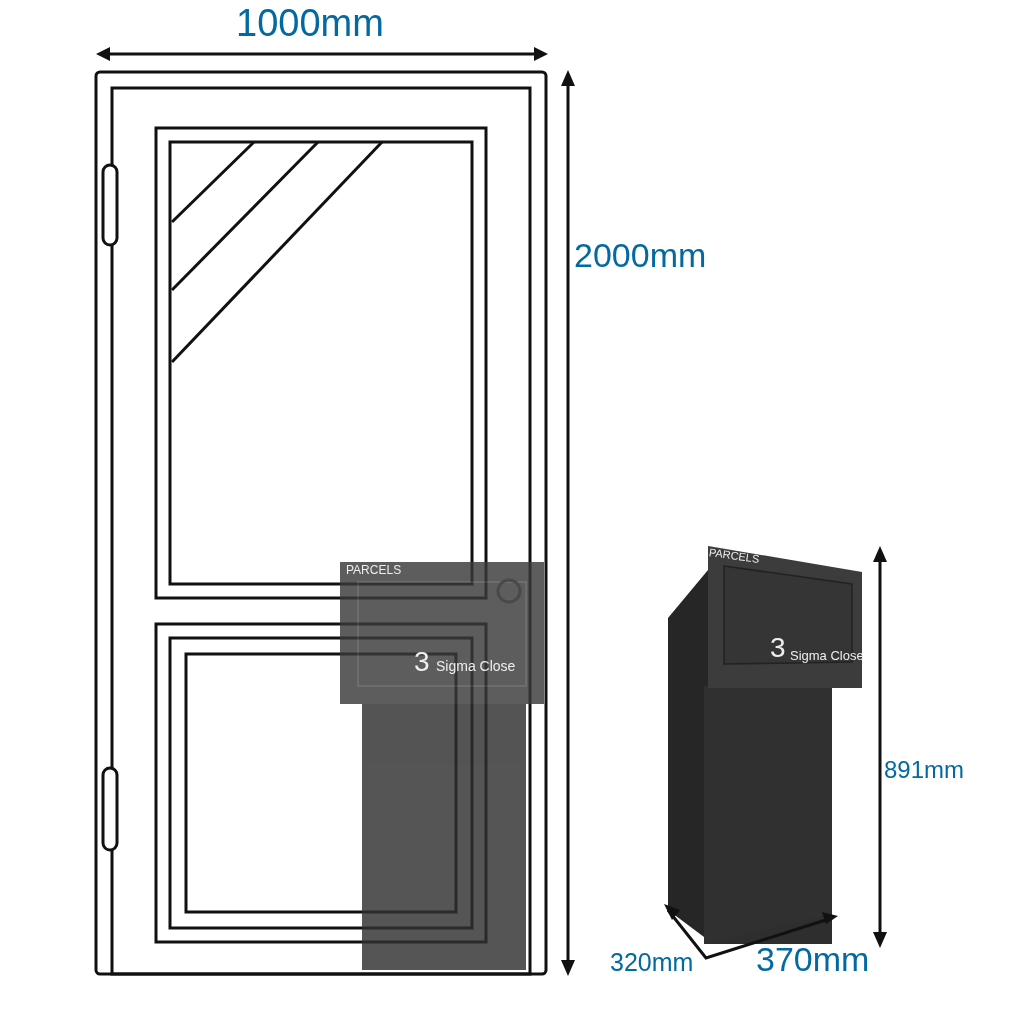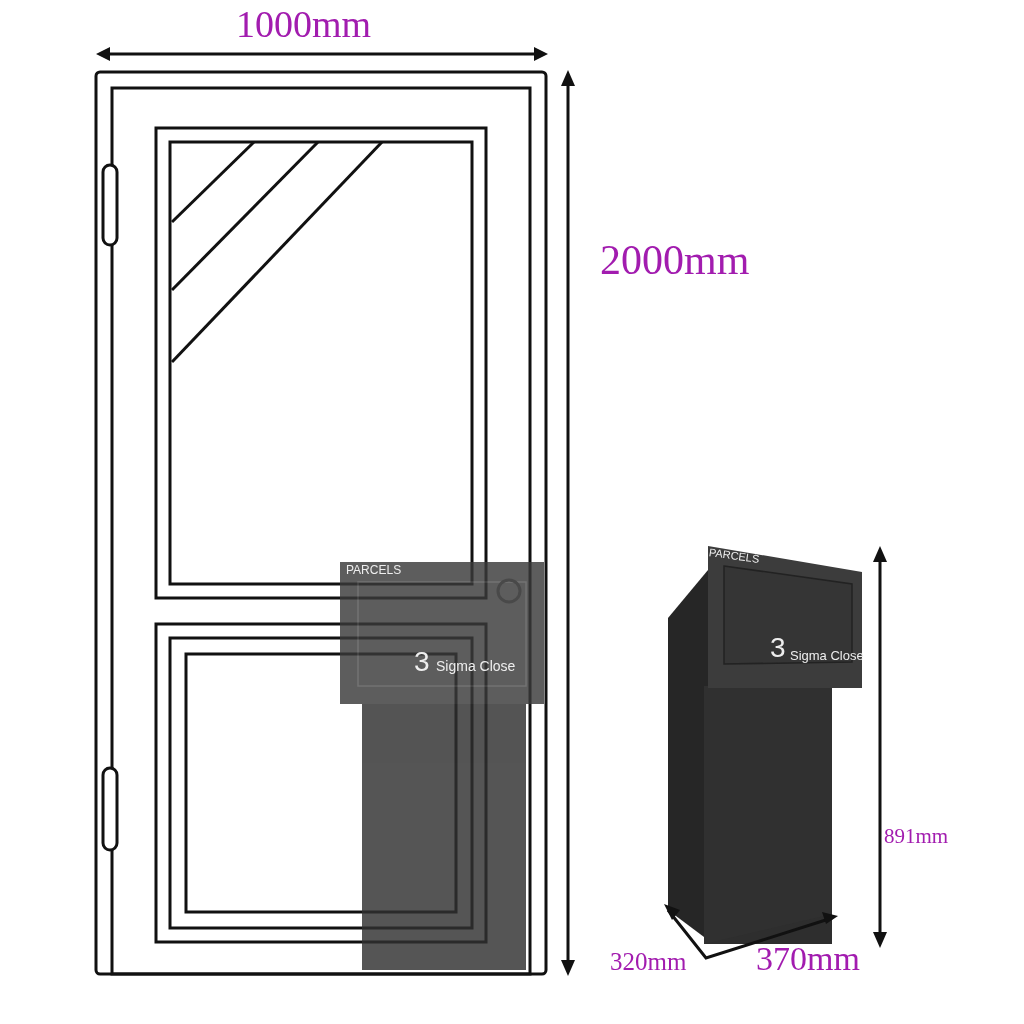--- a/index.html
+++ b/index.html
@@ -1,21 +1,21 @@
 <!DOCTYPE html>
 <html><head>
 <meta charset="utf-8">
 <style>
   html,body{margin:0;padding:0;background:#fff;}
   body{width:1024px;height:1024px;position:relative;overflow:hidden;font-family:"Liberation Sans",sans-serif;}
   svg{position:absolute;left:0;top:0;}
-  .lbl{position:absolute;color:#a21caf;font-family:Liberation Serif, serif;white-space:nowrap;}
+  .lbl{position:absolute;color:#0369a1;font-family:Liberation Sans, sans-serif;white-space:nowrap;}
   .w{font-size:38px;left:236px;top:2px;}
-  .h{font-size:42px;left:574px;top:236px;margin-left:26px;}
-  .h2{font-size:21px;left:884px;top:824px;text-align:center;}
+  .h{font-size:34px;left:574px;top:236px;}
+  .h2{font-size:24px;left:884px;top:756px;text-align:center;}
   .d1{font-size:25px;left:594px;top:948px;margin-left:16px;}
   .d2{font-size:34px;left:756px;top:940px;}
   .txt{position:absolute;color:#eee;white-space:nowrap;font-family:"Liberation Sans",sans-serif;}
 </style>
 </head>
 <body>
 
 <svg width="1024" height="1024" viewBox="0 0 1024 1024">
 
   <rect x="96" y="72" width="450" height="902" fill="none" stroke="#111" stroke-width="3" rx="4"></rect>

